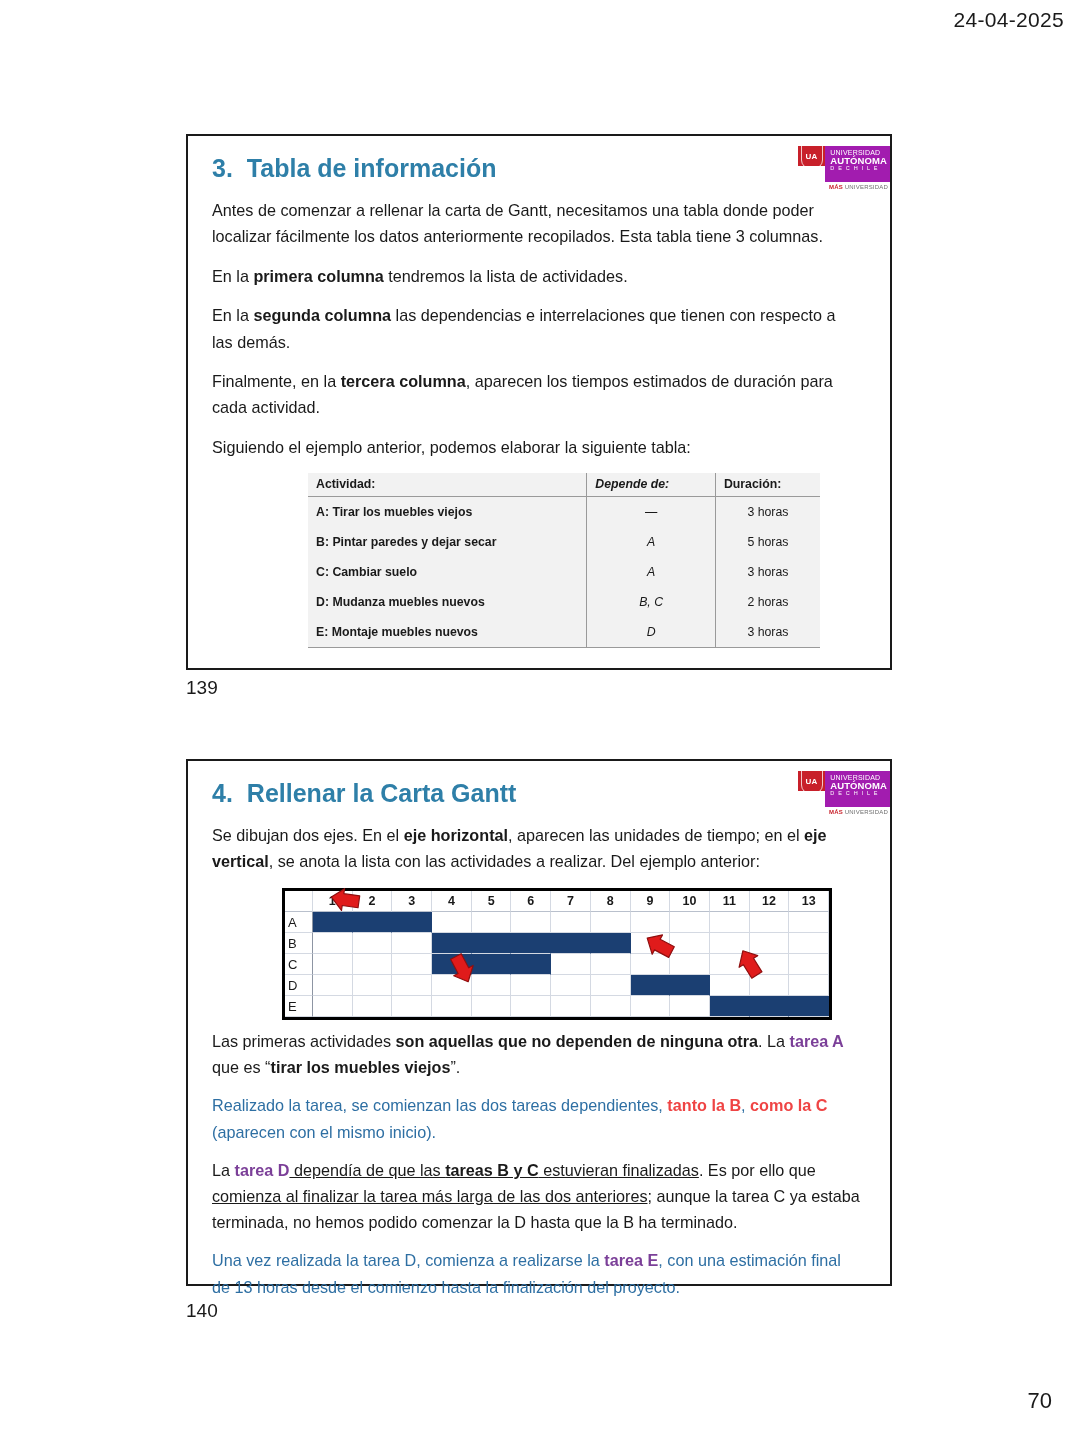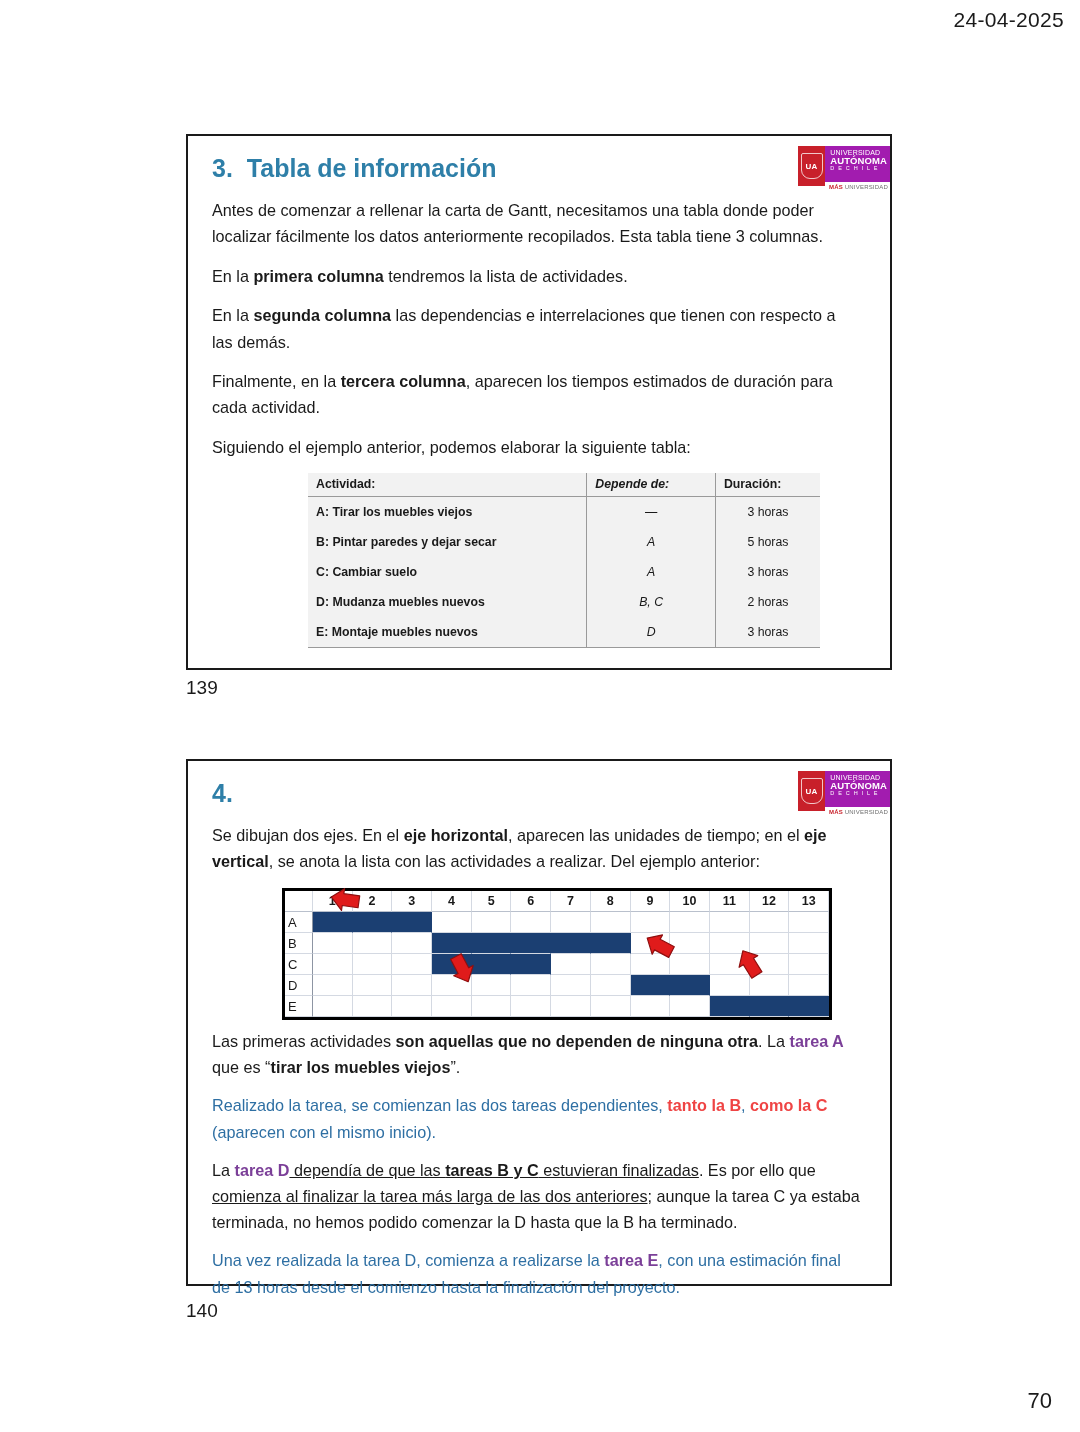--- a/index.html
+++ b/index.html
@@ -72,21 +72,21 @@
     flex-direction: column;
     align-items: flex-end;
   }
   .logo-main {
     display: flex;
     height: 36px;
     width: 92px;
   }
   .logo-shield {
     width: 32px;
-    height: 40px;
+    height: 20px;
     background: #c8202a;
     display: flex;
     align-items: center;
     justify-content: center;
     position: relative;
   }
   .logo-shield-inner {
     width: 20px;
     height: 24px;
     border: 1px solid rgba(255,255,255,0.75);
@@ -331,20 +331,21 @@
           <div class="logo-l1">UNIVERSIDAD</div>
           <div class="logo-l2">AUTÓNOMA</div>
           <div class="logo-l3">D E   C H I L E</div>
         </div>
       </div>
       <div class="logo-tag"><b>MÁS</b><span> UNIVERSIDAD</span></div>
     </div>
 
     <div class="slide-title">
       <span class="num">4.</span>
+      <span>Rellenar la Carta Gantt</span>
     </div>
 
     <p class="body tight"><span>Se dibujan dos ejes. En el </span><b>eje horizontal</b><span>, aparecen las unidades de tiempo; en el </span><b>eje vertical</b><span>, se anota la lista con las actividades a realizar. Del ejemplo anterior:</span></p>
 
     <div class="gantt-wrap">
       <div class="gantt-grid">
 
         <div class="gcell hdr"></div>
         <div class="gcell hdr">1</div>
         <div class="gcell hdr">2</div>

